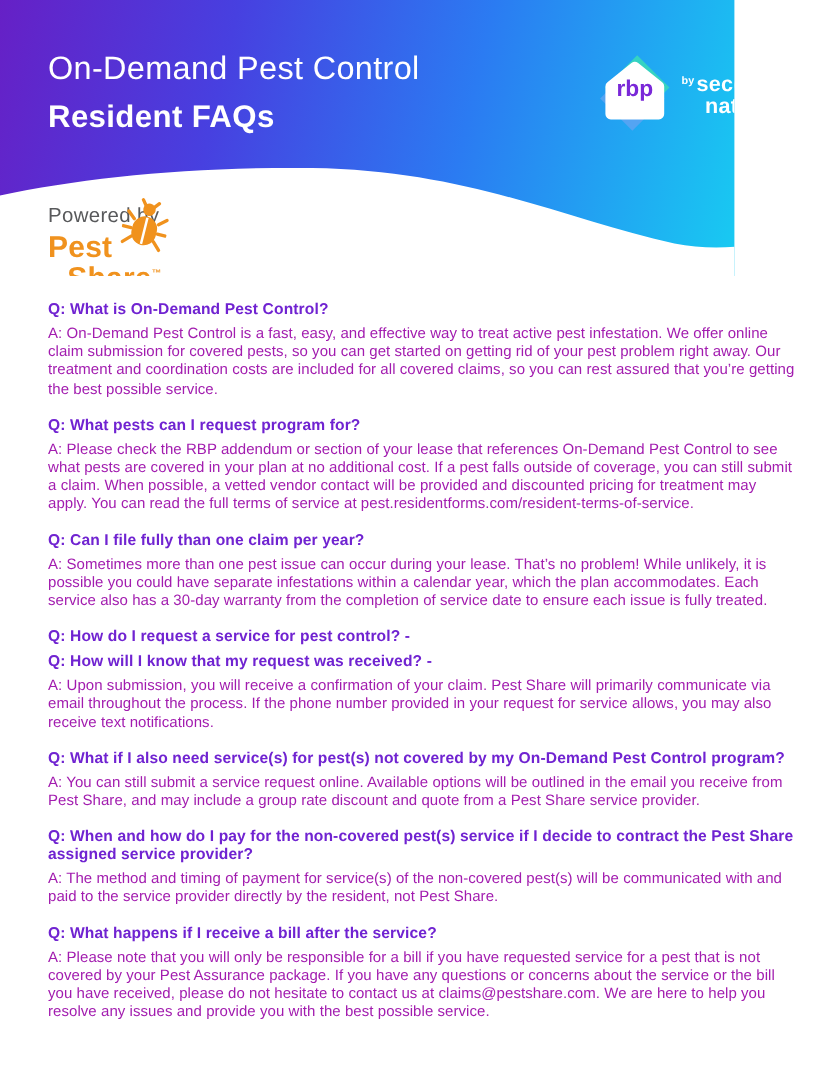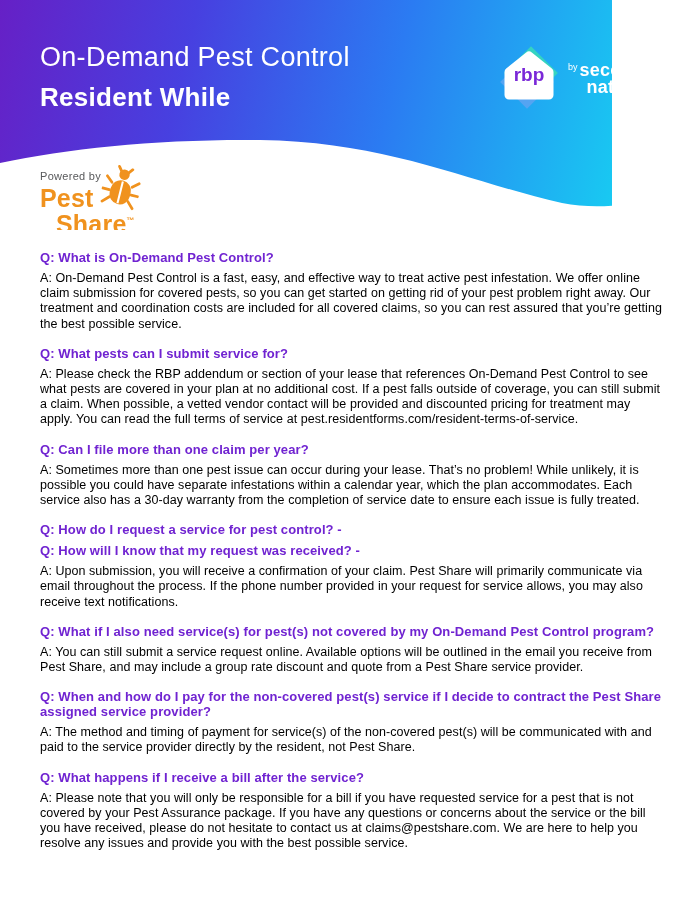--- a/index.html
+++ b/index.html
@@ -26,56 +26,56 @@
   .rbp-badge { position: relative; width: 58px; height: 58px; }
   .diamond { position: absolute; width: 38px; height: 38px; }
   .diamond.teal { background: #35D3C2; left: 12px; top: 6px; transform: rotate(45deg); }
   .diamond.blue { background: #54A4F2; left: 8px; top: 15px; transform: rotate(45deg); }
   .house-svg { position: absolute; left: 1px; top: 1px; width: 56px; height: 56px; }
   .rbp-text {
     position: absolute; left: 0; top: 16px; width: 58px;
     text-align: center; color: #7A28D8; font-size: 19px; font-weight: 700;
   }
   .sn-text { margin-left: 10px; color: #ffffff; line-height: 16px; }
-  .sn-by { font-size: 9px; font-weight: 400; vertical-align: 6px; margin-right: 2px; }
+  .sn-by { font-size: 9px; font-weight: 700; vertical-align: 6px; margin-right: 2px; }
   .sn-word { font-size: 18px; font-weight: 700; letter-spacing: 0.2px; }
   .sn-line2 { text-align: right; padding-right: 1px; }
 
   
   .pestshare { position: absolute; left: 40px; top: 170px; }
-  .powered-by { font-size: 11px; color: #58595B; letter-spacing: 0.3px; }
+  .powered-by { font-size: 17px; color: #58595B; letter-spacing: 0.3px; }
   .ps-line1 { margin-top: 2px; }
   .ps-word { font-size: 25px; font-weight: 700; color: #F0921E; letter-spacing: 0.2px; }
   .ps-line2 { margin-left: 16px; margin-top: -3px; }
   .ps-tm { font-size: 8px; color: #F0921E; vertical-align: 10px; font-weight: 700; }
   .beetle { position: absolute; left: 62px; top: -4px; transform: rotate(14deg); }
 
   
   .content { padding: 20px 20px 0 40px; }
   .faq-item { margin: 0; }
   .faq-q {
     color: #7023D1; font-size: 13px; font-weight: 700;
     line-height: 15px; margin: 0 0 6px 0; max-width: 624px; letter-spacing: 0.1px;
   }
   .faq-a {
-    color: #000000; font-size: 12.5px; font-weight: 400;
+    color: #a21caf; font-size: 12.5px; font-weight: 400;
     line-height: 15.2px; margin: 0 0 14px 0; max-width: 624px; letter-spacing: 0.05px;
   }
 </style>
 </head>
 <body>
 
 <div class="header">
   <svg class="wave" viewBox="0 0 700 230" preserveAspectRatio="none" aria-hidden="true">
     <path d="M0,163 C70,148 160,139 260,140 C390,142 468,182 562,203 C612,213 662,198 700,188 L700,230 L0,230 Z" fill="#ffffff"></path>
   </svg>
 
   <div class="title-block">
     <div class="title-line1">On-Demand Pest Control</div>
-    <div class="title-line2">Resident While</div>
+    <div class="title-line2">Resident FAQs</div>
   </div>
 
   <div class="brand-logo">
     <div class="rbp-badge">
       <span class="diamond teal"></span>
       <span class="diamond blue"></span>
       <svg class="house-svg" viewBox="0 0 56 56" aria-hidden="true">
         <path d="M28,7 L48,23 L48,46 L8,46 L8,23 Z" fill="#ffffff" stroke="#ffffff" stroke-width="9" stroke-linejoin="round"></path>
       </svg>
       <span class="rbp-text">rbp</span>
@@ -113,25 +113,25 @@
     </div>
   </div>
 </div>
 
 <div class="content">
   <section class="faq-item">
     <h3 class="faq-q">Q: What is On-Demand Pest Control?</h3>
     <p class="faq-a">A: On-Demand Pest Control is a fast, easy, and effective way to treat active pest infestation. We offer online claim submission for covered pests, so you can get started on getting rid of your pest problem right away. Our treatment and coordination costs are included for all covered claims, so you can rest assured that you’re getting the best possible service.</p>
   </section>
   <section class="faq-item">
-    <h3 class="faq-q">Q: What pests can I submit service for?</h3>
+    <h3 class="faq-q">Q: What pests can I request program for?</h3>
     <p class="faq-a">A: Please check the RBP addendum or section of your lease that references On-Demand Pest Control to see what pests are covered in your plan at no additional cost. If a pest falls outside of coverage, you can still submit a claim. When possible, a vetted vendor contact will be provided and discounted pricing for treatment may apply. You can read the full terms of service at pest.residentforms.com/resident-terms-of-service.</p>
   </section>
   <section class="faq-item">
-    <h3 class="faq-q">Q: Can I file more than one claim per year?</h3>
+    <h3 class="faq-q">Q: Can I file fully than one claim per year?</h3>
     <p class="faq-a">A: Sometimes more than one pest issue can occur during your lease. That’s no problem! While unlikely, it is possible you could have separate infestations within a calendar year, which the plan accommodates. Each service also has a 30-day warranty from the completion of service date to ensure each issue is fully treated.</p>
   </section>
   <section class="faq-item">
     <h3 class="faq-q">Q: How do I request a service for pest control? -</h3>
   </section>
   <section class="faq-item">
     <h3 class="faq-q">Q: How will I know that my request was received? -</h3>
     <p class="faq-a">A: Upon submission, you will receive a confirmation of your claim. Pest Share will primarily communicate via email throughout the process. If the phone number provided in your request for service allows, you may also receive text notifications.</p>
   </section>
   <section class="faq-item">

